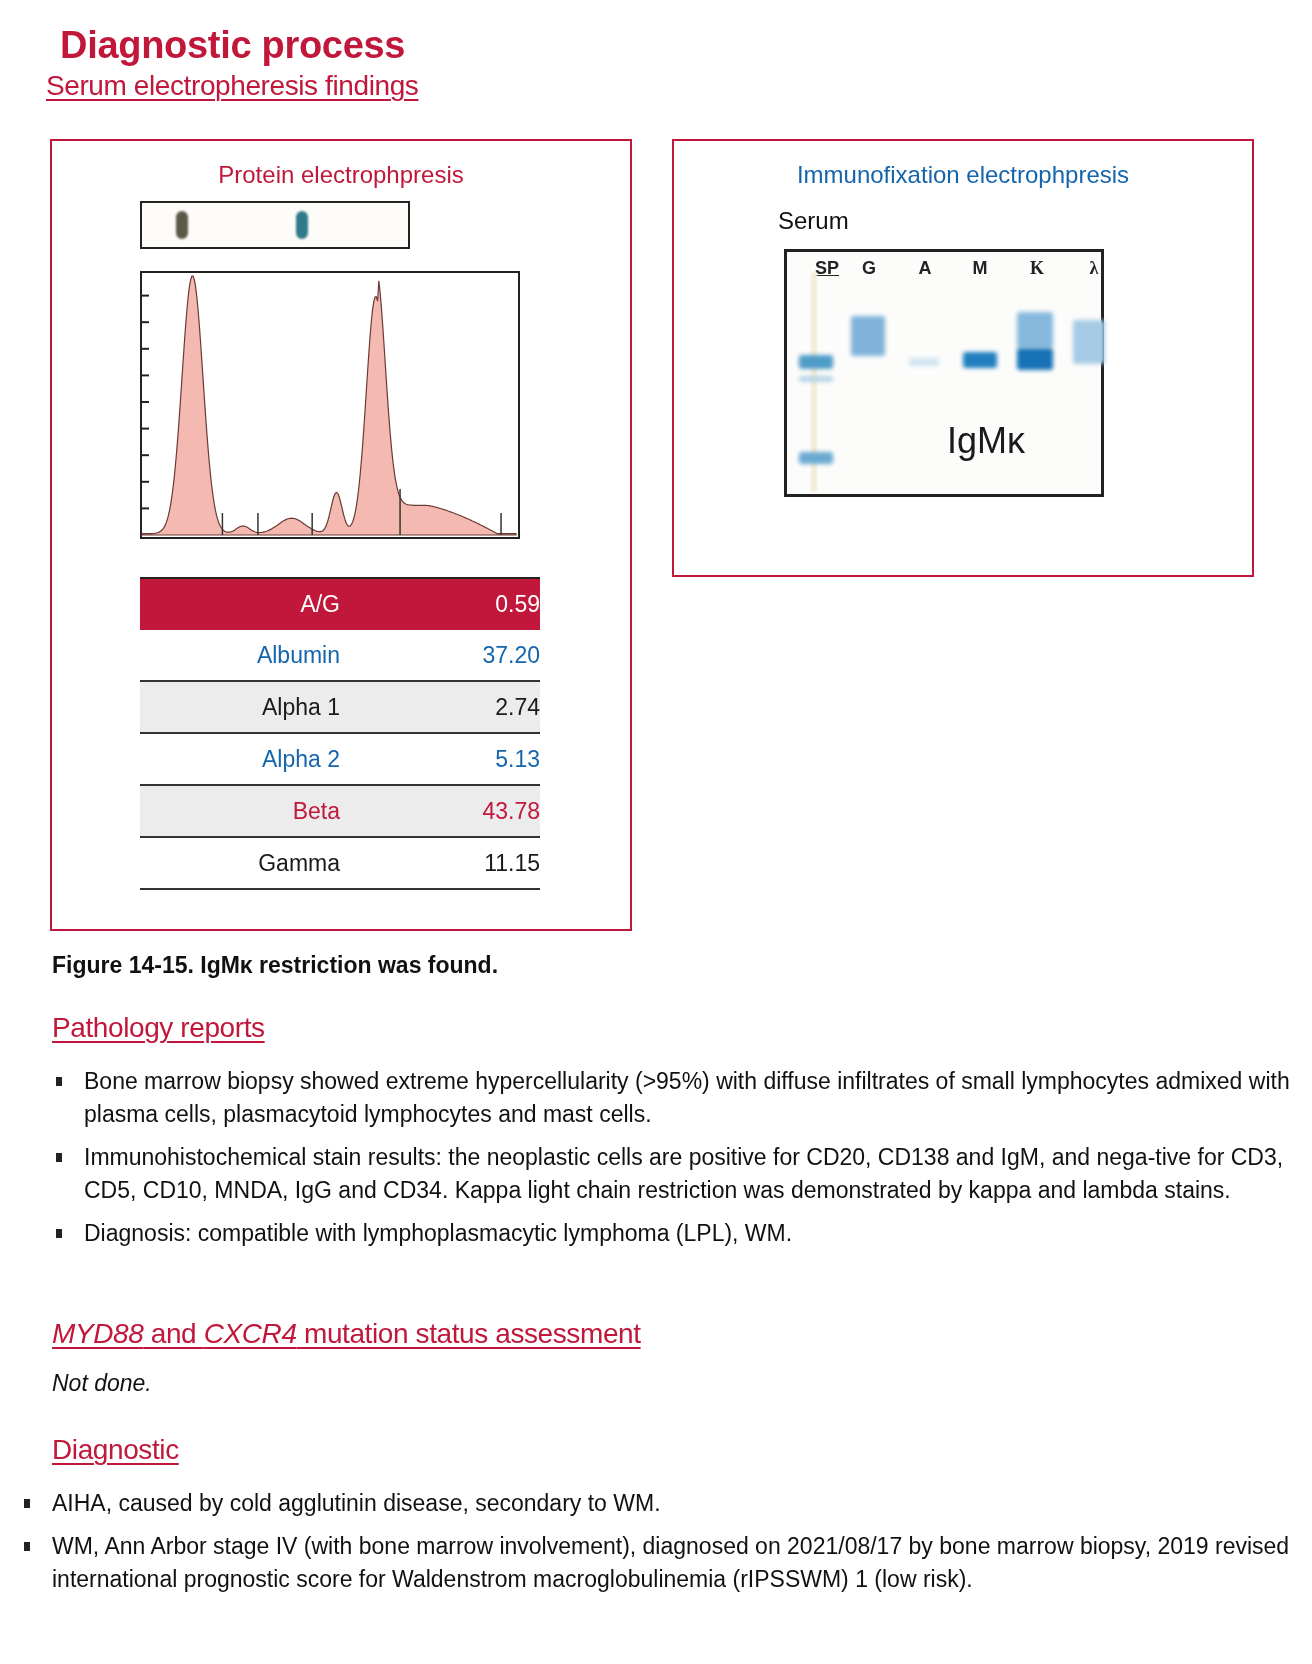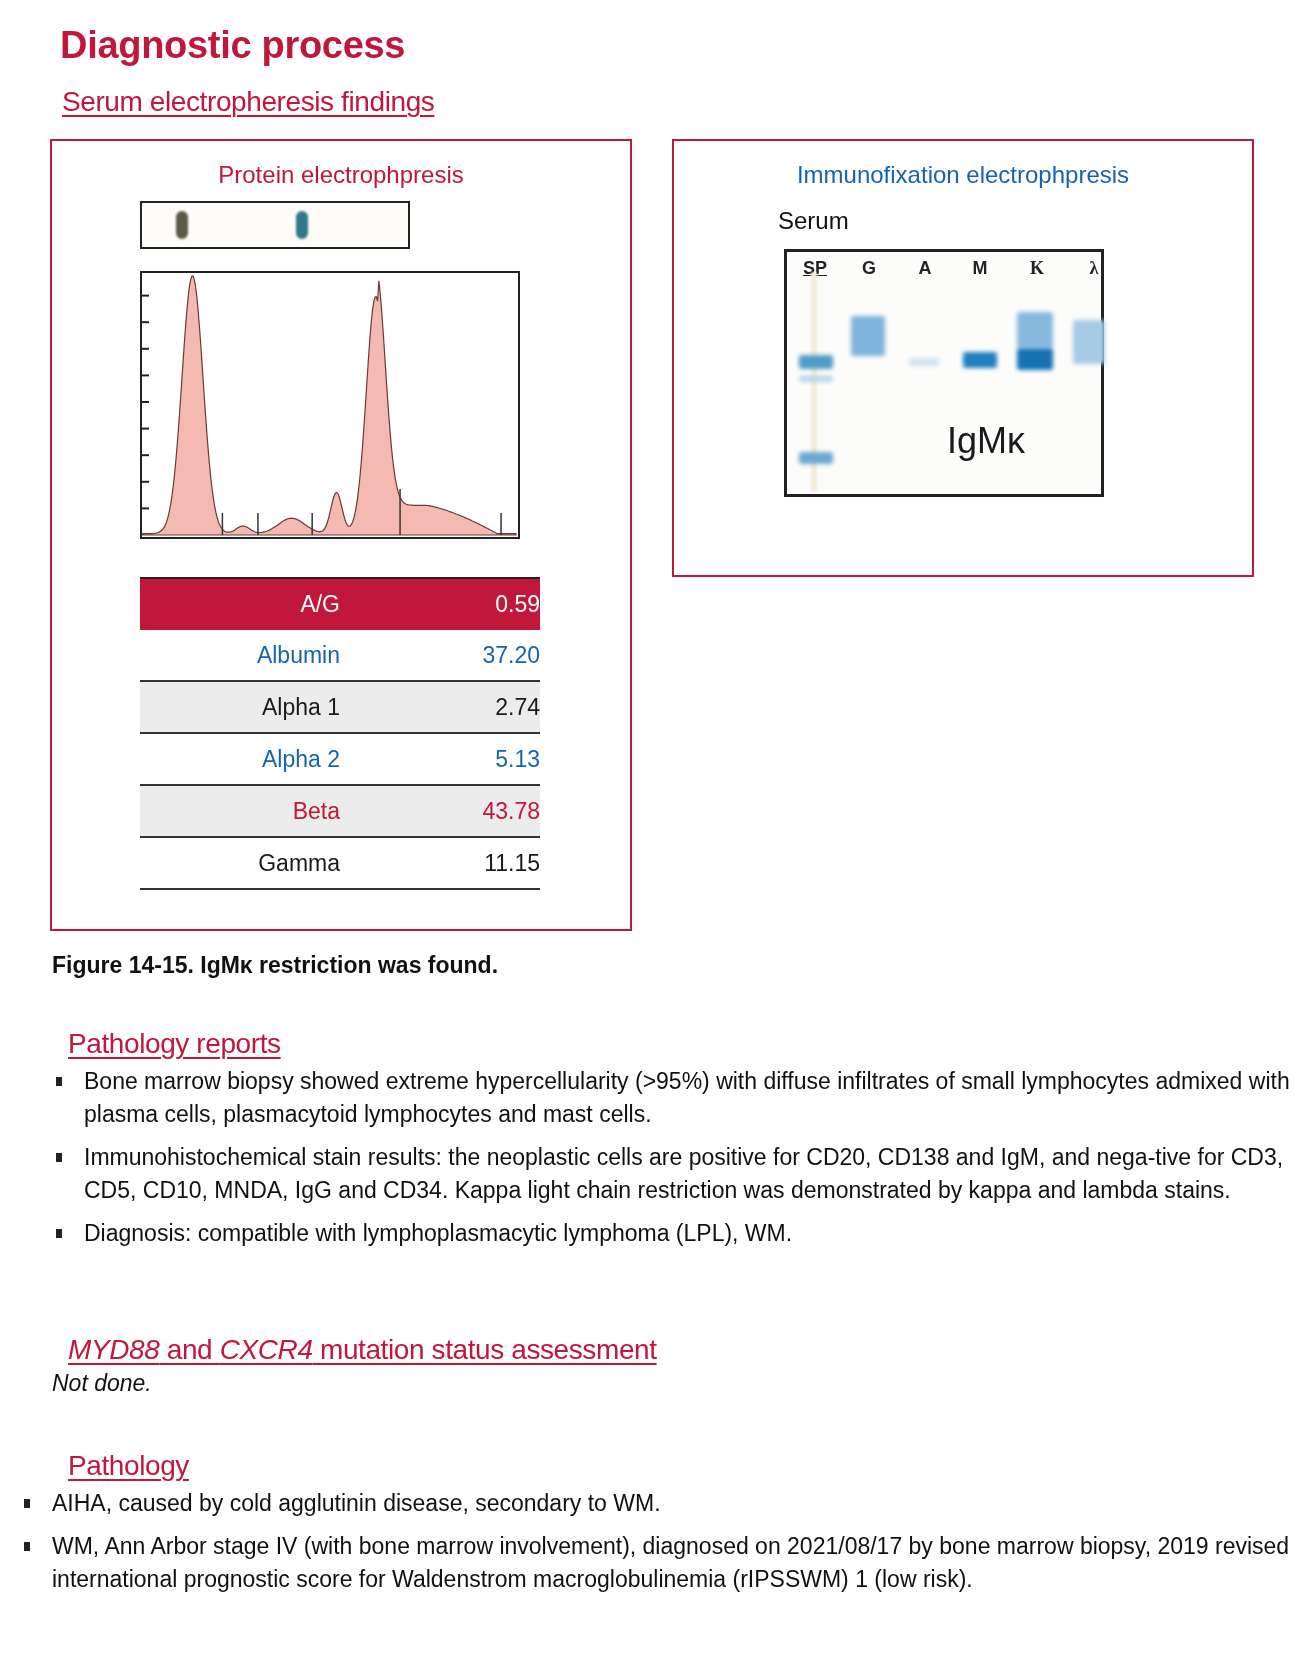--- a/index.html
+++ b/index.html
@@ -5,21 +5,21 @@
   html, body { margin: 0; padding: 0; background: #ffffff; }
   body {
     width: 1312px; height: 1664px; position: relative; overflow: hidden;
     font-family: "Liberation Sans", "DejaVu Sans", sans-serif; color: #1a1a1a;
   }
   .h1 {
     position: absolute; left: 48px; top: 12px; margin: 12px;
     font-size: 38px; font-weight: bold; color: #c0173a; letter-spacing: -0.3px;
   }
   .h2 {
-    position: absolute; margin: 16px; font-size: 28px; font-weight: normal;
+    position: absolute; margin: 0; font-size: 28px; font-weight: normal;
     color: #c0173a; text-decoration: underline; text-underline-offset: 4px;
     text-decoration-thickness: 2px; letter-spacing: -0.4px;
   }
   .h2 i { font-style: italic; }
   .panel {
     position: absolute; border: 2px solid #c0173a; background: #fff; box-sizing: border-box;
   }
   .panel-title {
     position: absolute; left: 0; right: 0; text-align: center; font-size: 24px;
   }
@@ -140,21 +140,21 @@
       <td>11.15</td>
     </tr>
   </tbody>
     </table>
 </div>
 
 <div class="panel" id="ife-panel">
   <div class="panel-title">Immunofixation electrophpresis</div>
   <div class="serum-label">Serum</div>
   <div class="ife-gel">
-    <div class="lane-label" style="left:8px;text-decoration:underline;">SP</div>
+    <div class="lane-label" style="left:20px;text-decoration:underline;">SP</div>
     <div class="lane-label" style="left:62px;">G</div>
     <div class="lane-label" style="left:118px;">A</div>
     <div class="lane-label" style="left:173px;">M</div>
     <div class="lane-label serif" style="left:230px;">K</div>
     <div class="lane-label serif" style="left:287px;">λ</div>
 
     <div class="ife-band" style="left:24px; top:20px; width:6px; height:220px; background:#f4ecd6; filter:blur(1px);"></div>
     <div class="ife-band" style="left:12px; top:103px; width:34px; height:14px; background:#4f9cc7;"></div>
     <div class="ife-band" style="left:12px; top:124px; width:34px; height:6px; background:#b4d4e6;"></div>
     <div class="ife-band" style="left:12px; top:200px; width:34px; height:12px; background:#6aa9d0;"></div>
@@ -174,17 +174,17 @@
 <h2 class="h2" style="left:52px; top:1012px;">Pathology reports</h2>
 <ul class="bullets" style="top:1065px;margin-left:32px;">
   <li><span class="bullet"></span><span>Bone marrow biopsy showed extreme hypercellularity (&gt;95%) with diffuse infiltrates of small lymphocytes admixed with plasma cells, plasmacytoid lymphocytes and mast cells.</span></li>
   <li><span class="bullet"></span><span>Immunohistochemical stain results: the neoplastic cells are positive for CD20, CD138 and IgM, and nega-tive for CD3, CD5, CD10, MNDA, IgG and CD34. Kappa light chain restriction was demonstrated by kappa and lambda stains.</span></li>
   <li><span class="bullet"></span><span>Diagnosis: compatible with lymphoplasmacytic lymphoma (LPL), WM.</span></li>
 </ul>
 
 <h2 class="h2" style="left:52px; top:1318px;"><i>MYD88</i><span style="white-space:pre;"> and </span><i>CXCR4</i><span style="white-space:pre;"> mutation status assessment</span></h2>
 <div class="plain" style="top:1370px;font-style:italic;">Not done.</div>
 
-<h2 class="h2" style="left:52px; top:1434px;">Pathology</h2>
+<h2 class="h2" style="left:52px; top:1434px;">Diagnostic</h2>
 <ul class="bullets" style="top:1487px;">
   <li><span class="bullet"></span><span>AIHA, caused by cold agglutinin disease, secondary to WM.</span></li>
   <li><span class="bullet"></span><span>WM, Ann Arbor stage IV (with bone marrow involvement), diagnosed on 2021/08/17 by bone marrow biopsy, 2019 revised international prognostic score for Waldenstrom macroglobulinemia (rIPSSWM) 1 (low risk).</span></li>
 </ul>
 
 </body></html>

